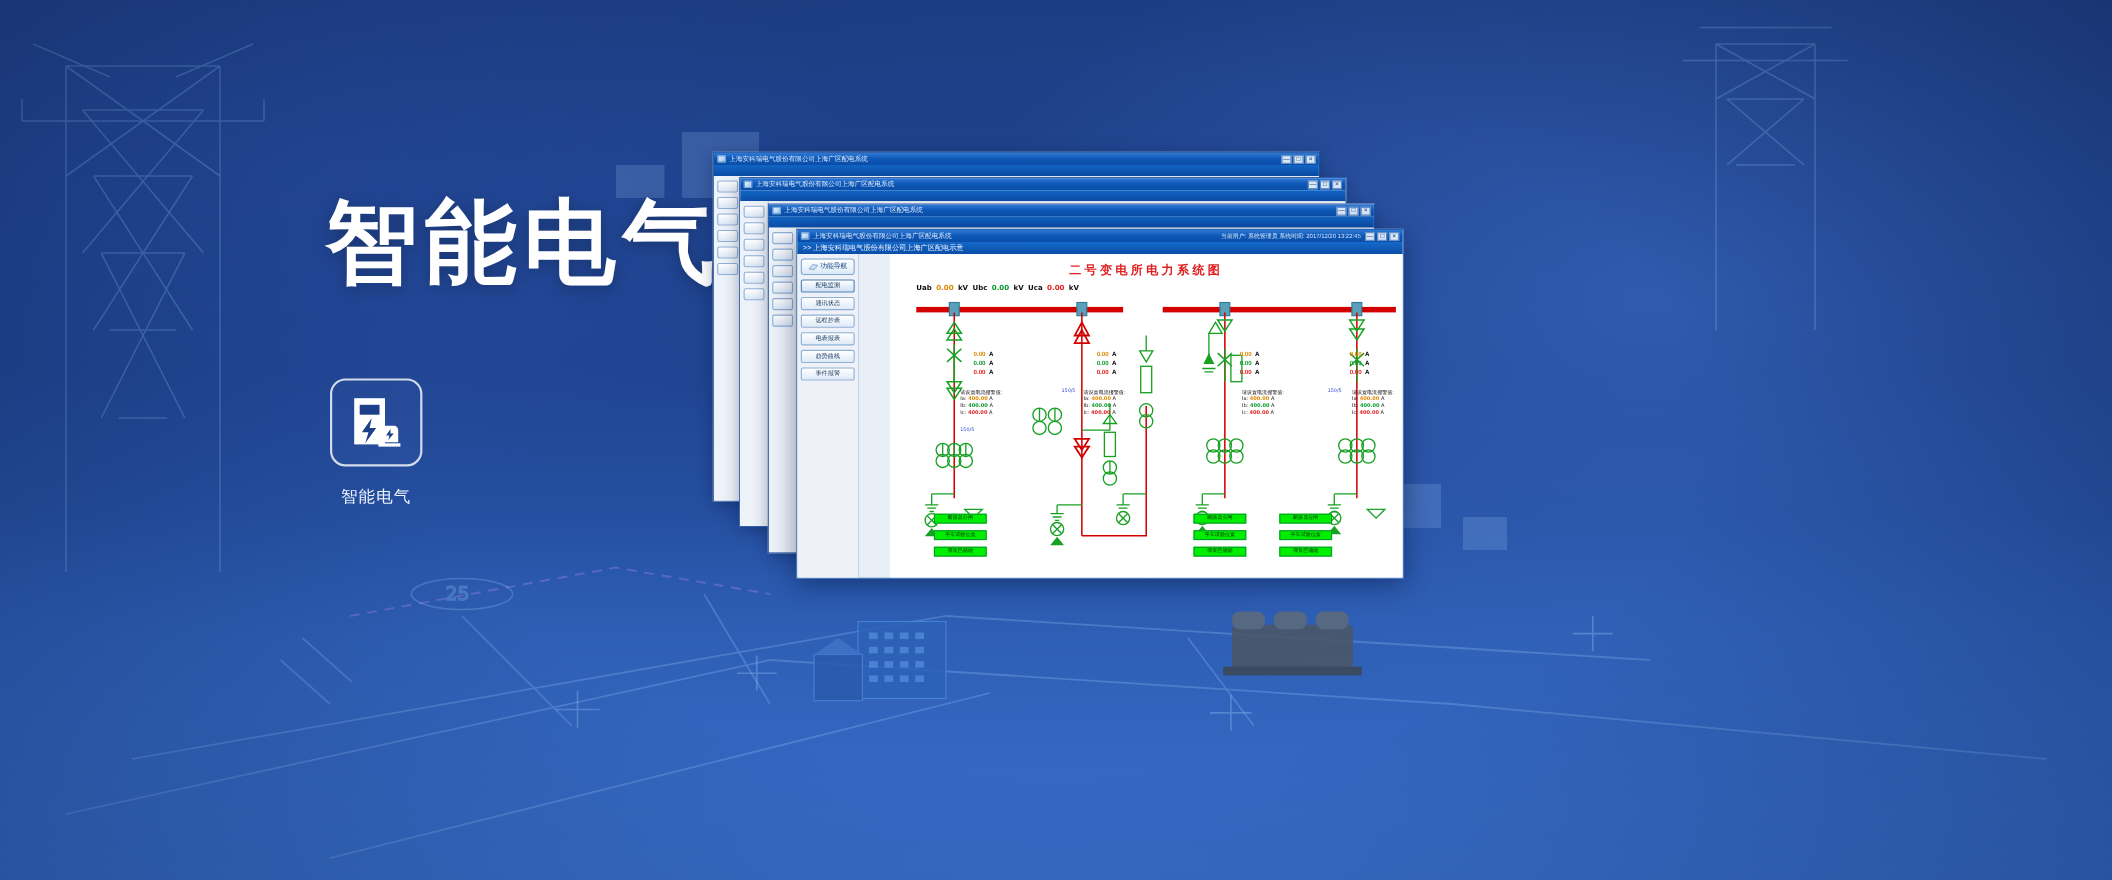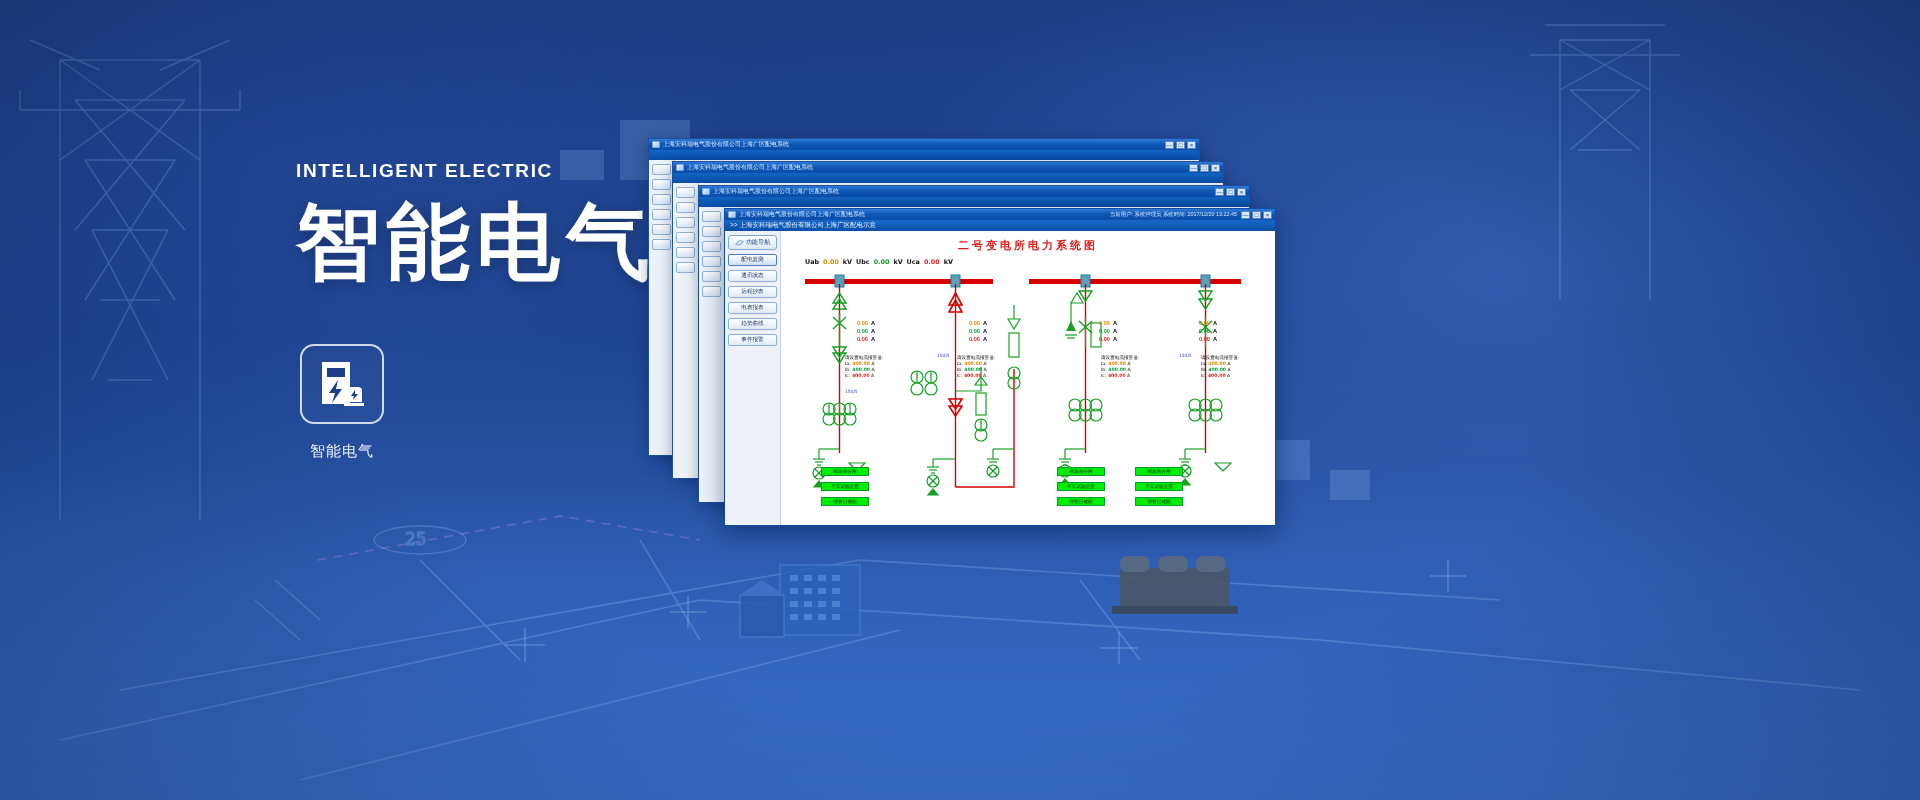--- a/index.html
+++ b/index.html
@@ -103,21 +103,21 @@
     box-shadow: 0 6px 22px rgba(0,18,58,.45);
   }
   #front-titlebar {
     height: 11px; background: linear-gradient(180deg,#2f7ad6 0%, #0d57b6 48%, #0a4ea8 100%);
     display: flex; align-items: center; padding: 0 3px; color: #dbe8fb; font-size: 6px;
   }
   #front-subbar {
     height: 11px; background: linear-gradient(180deg,#1569c8,#0a4ea8);
     color: #eaf2ff; font-size: 6.5px; display: flex; align-items: center; padding: 0 5px; gap: 3px;
   }
-  #front-body { position: absolute; left: 0; right: 0; top: 22px; bottom: 0; display: flex; background:#e9eff7; }
+  #front-body { position: absolute; left: 0; right: 0; top: 22px; bottom: 0; display: flex; background:#e9eff7;gap:28px; }
   #front-nav {
     width: 56px; background: #eef2f8; border-right: 1px solid #c3d3e8;
     padding: 4px 3px; display: flex; flex-direction: column; gap: 4px; align-items: stretch;
   }
   #nav-head {
     height: 15px; border: 1px solid #7fa7d2; border-radius: 3px;
     background: linear-gradient(180deg,#ffffff 0%, #dbe9f8 100%);
     display: flex; align-items: center; justify-content: center; gap: 2px;
     font-size: 6.2px; color: #12447f; font-family: "DejaVu Sans", sans-serif;
   }
@@ -230,21 +230,20 @@
     <rect x="1120" y="568" width="110" height="42" rx="4" fill="#4a5768"></rect>
     <rect x="1120" y="556" width="30" height="16" rx="7" fill="#5b6a7d"></rect>
     <rect x="1158" y="556" width="30" height="16" rx="7" fill="#5b6a7d"></rect>
     <rect x="1196" y="556" width="30" height="16" rx="7" fill="#5b6a7d"></rect>
     <rect x="1112" y="606" width="126" height="8" fill="#3c4858"></rect>
   </g>
 </svg>
 <div id="bg-vignette"></div>
 
 <div id="left-copy">
-  <div id="eyebrow">INTELLIGENT ELECTRIC</div>
   <div id="headline">智能电气</div>
 </div>
 
 <div id="features">
   <div class="feature">
     <div class="feature-box">
       <svg width="48" height="50" viewBox="0 0 48 50">
         <rect x="4" y="3" width="28" height="42" fill="#ffffff"></rect>
         <rect x="9" y="9" width="18" height="9" fill="#1d3f8a"></rect>
         <path d="M20 21 L11 34 L17 34 L14 44 L24 30 L18 30 Z" fill="#1d3f8a"></path>

